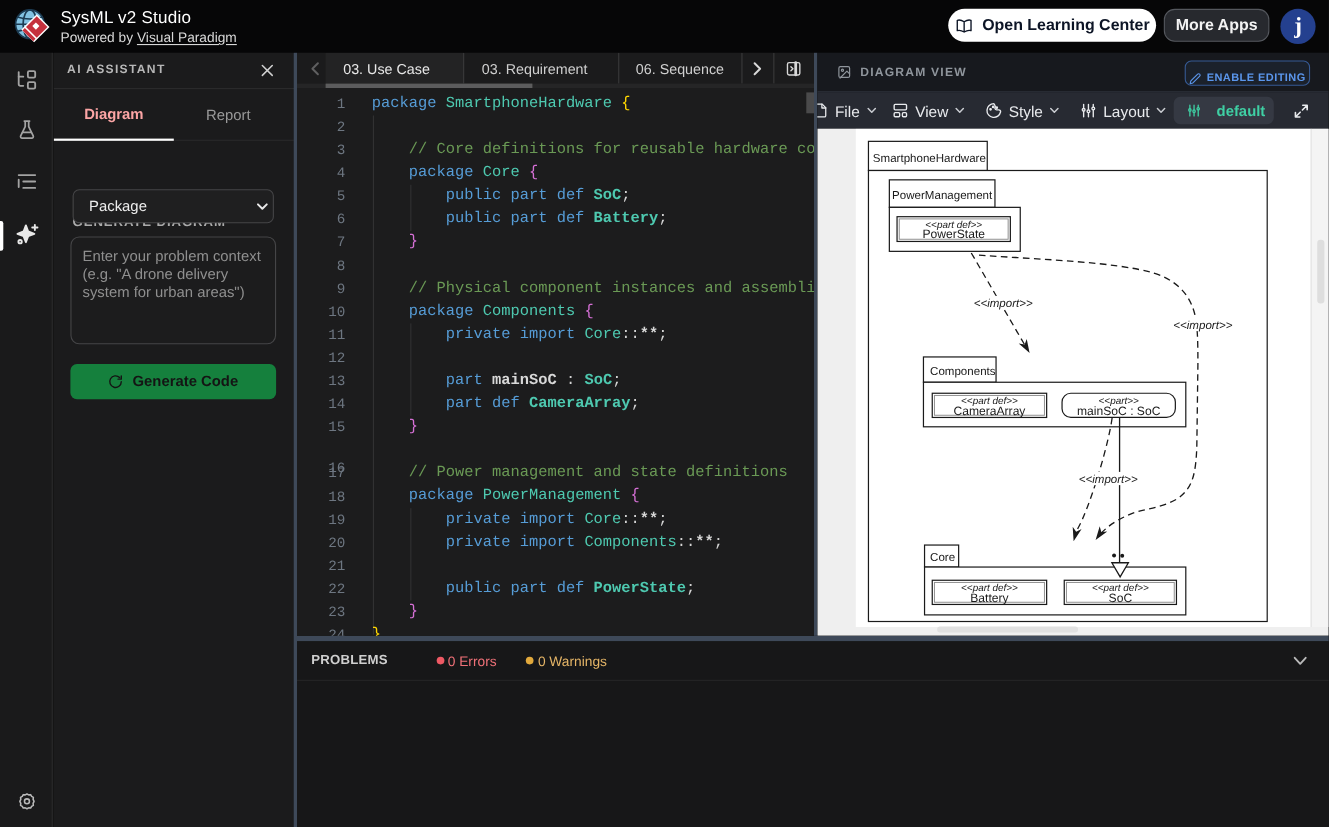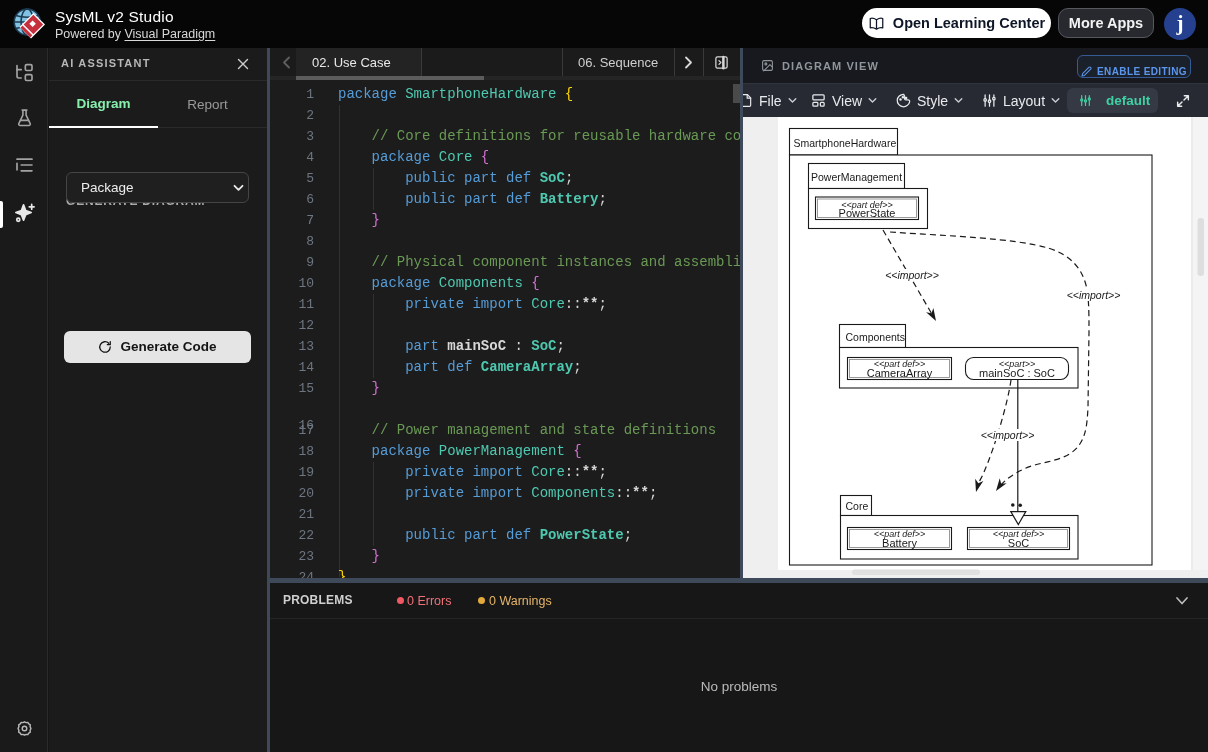--- a/index.html
+++ b/index.html
@@ -19,26 +19,26 @@
 
   
   #rail { left:0; top:48px; width:48px; height:704px; background:#1a1a1b; border-right:1px solid #2b2b2c; }
   #rail-active { left:0; top:201px; width:3px; height:27px; background:#fff; border-radius:0 2px 2px 0; }
 
   
   #aipanel { left:49px; top:48px; width:218px; height:704px; background:#1b1b1c; }
   #ai-head { left:0; top:0; width:238px; height:33px; border-bottom:1px solid #2a2a2b; }
   #ai-title { left:12px; top:9px; color:#b7b7b7; font-size:11px; font-weight:bold; letter-spacing:1.2px; }
   #tabs { left:0; top:33px; width:218px; height:47px; border-bottom:1px solid #2a2a2b; }
-  #tab-diagram { left:0; top:0; width:109px; height:47px; color:#86efac; font-size:13.5px; font-weight:bold; display:flex; align-items:center; justify-content:center; border-bottom:2px solid #fff; }
+  #tab-diagram { left:0; top:0; width:109px; height:47px; color:#fca5a5; font-size:13.5px; font-weight:bold; display:flex; align-items:center; justify-content:center; border-bottom:2px solid #fff; }
   #tab-report { left:104px; top:0; width:109px; height:47px; color:#9a9a9a; font-size:13.5px; display:flex; align-items:center; justify-content:center; }
   #gen-label { left:17px; top:106px; color:#ababab; font-size:12px; font-weight:bold; letter-spacing:.8px;margin-top:40px; }
   #sel { left:17px; top:123.5px; width:183px; height:31px; background:#1f1f20; border:1px solid #454547; border-radius:6px; color:#ededed; font-size:13.5px; display:flex; align-items:center; padding-left:14px; }
   #ta { left:15px; top:167px; width:187px; height:97.5px; background:#1c1c1d; border:1px solid #454547; border-radius:8px; color:#8f8f8f; font-size:13.5px; line-height:16.5px; padding:9px 10px; }
-  #gen-btn { left:15px; top:283px; width:187px; height:31.5px; background:#e5e5e5; border-radius:6px; color:#141414; font-size:13.5px; font-weight:bold; display:flex; align-items:center; justify-content:center; gap:8px; }
+  #gen-btn { left:15px; top:283px; width:187px; height:31.5px; background:#15803d; border-radius:6px; color:#141414; font-size:13.5px; font-weight:bold; display:flex; align-items:center; justify-content:center; gap:8px; }
 
   
   .slate { background:#3e4959; }
   #div-left { left:267px; top:48px; width:3px; height:704px; }
   #div-mid { left:740px; top:48px; width:3px; height:530px; }
   #div-prob { left:270px; top:577.5px; width:938px; height:5px; }
 
   
   #editor { left:270px; top:48px; width:470px; height:529.5px; background:#1c1c1d; overflow:hidden; }
   #tabbar { left:0; top:0; width:470px; height:28px; background:#1b1b1c; }
@@ -145,36 +145,38 @@
     <div class="abs" id="tabs">
       <div class="abs" id="tab-diagram">Diagram</div>
       <div class="abs" id="tab-report">Report</div>
     </div>
     <div class="abs" id="gen-label">GENERATE DIAGRAM</div>
     <div class="abs" id="sel">Package
       <svg class="abs" style="left:166px;top:11px" width="11" height="8" viewBox="0 0 11 8" fill="none" stroke="#e8e8e8" stroke-width="1.8" stroke-linecap="round" stroke-linejoin="round">
           <path d="M1.5 1.8 L5.5 5.8 L9.5 1.8"></path>
         </svg>
     </div>
+    <div class="abs" id="ta">Enter your problem context (e.g. "A drone delivery system for urban areas")</div>
     <div class="abs" id="gen-btn">
       <svg width="14" height="14" viewBox="0 0 24 24" fill="none" stroke="#141414" stroke-width="2.2" stroke-linecap="round" stroke-linejoin="round">
           <path d="M21 12a9 9 0 1 1-2.6-6.4"></path>
           <path d="M21 3v5h-5"></path>
         </svg>
       <span>Generate Code</span>
     </div>
   </div>
 
   <div class="abs slate" id="div-left"></div>
   <div class="abs slate" id="div-mid"></div>
   <div class="abs slate" id="div-prob"></div>
 
   <div class="abs" id="editor">
     <div class="abs" id="tabbar">
-      <div class="etab active" style="left:26px; width:126px;">02. Use Case</div>
+      <div class="etab active" style="left:26px; width:126px;">03. Use Case</div>
+      <div class="etab" style="left:152px; width:140px;">03. Requirement</div>
       <div class="etab" style="left:292px; width:112px;">06. Sequence</div>
       <div class="esep" style="left:151px"></div>
       <div class="esep" style="left:292px"></div>
       <div class="esep" style="left:404px"></div>
       <div class="esep" style="left:433px"></div>
       <svg class="abs" style="left:12px;top:8px" width="9" height="13" viewBox="0 0 9 13" fill="none" stroke="#5f5f60" stroke-width="1.8" stroke-linecap="round" stroke-linejoin="round">
           <path d="M7 1.5 L2 6.5 L7 11.5"></path>
         </svg>
       <svg class="abs" style="left:414px;top:8px" width="9" height="13" viewBox="0 0 9 13" fill="none" stroke="#d8d8d8" stroke-width="1.8" stroke-linecap="round" stroke-linejoin="round">
           <path d="M2 1.5 L7 6.5 L2 11.5"></path>
@@ -407,16 +409,15 @@
     <div class="abs" id="prob-head">
       <div class="abs" id="prob-title">PROBLEMS</div>
       <div class="abs dot" style="left:127px; background:#ef5964;"></div>
       <div class="abs" id="prob-err">0 Errors</div>
       <div class="abs dot" style="left:208px; background:#e2a93c;"></div>
       <div class="abs" id="prob-warn">0 Warnings</div>
       <svg class="abs" style="left:905px;top:13px" width="14" height="10" viewBox="0 0 14 10" fill="none" stroke="#b9b9b9" stroke-width="1.7" stroke-linecap="round" stroke-linejoin="round">
           <path d="M2 2 L7 7.5 L12 2"></path>
         </svg>
     </div>
-    <div class="abs" id="noprob">No problems</div>
   </div>
 
 </div>
 
 </body></html>

